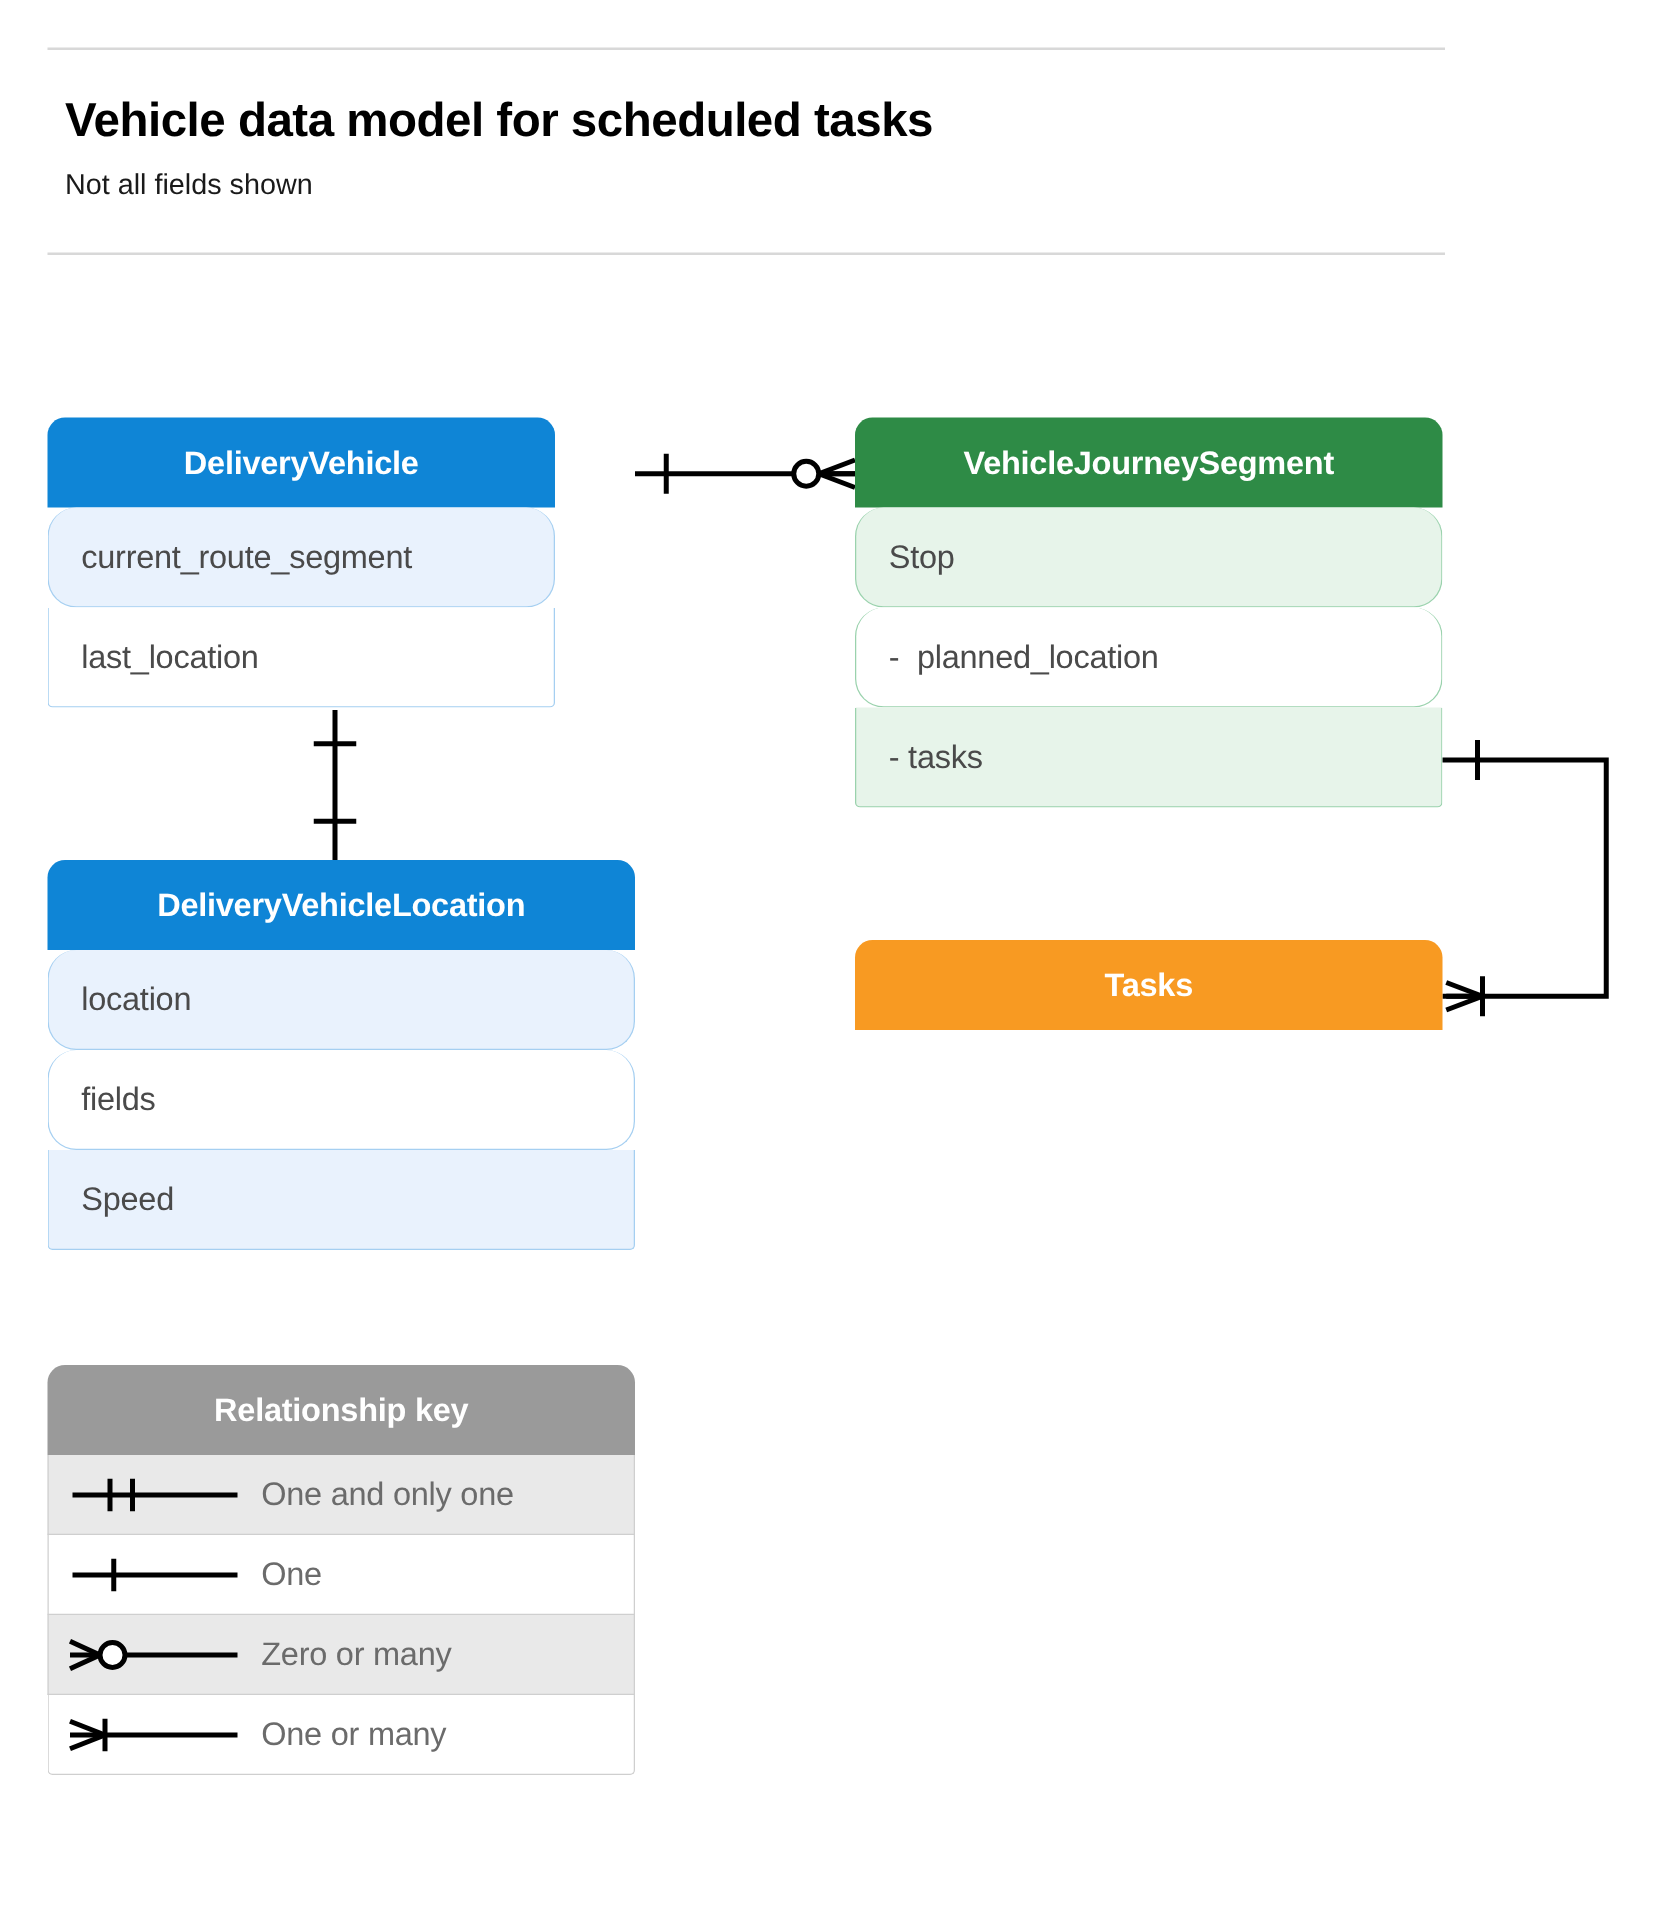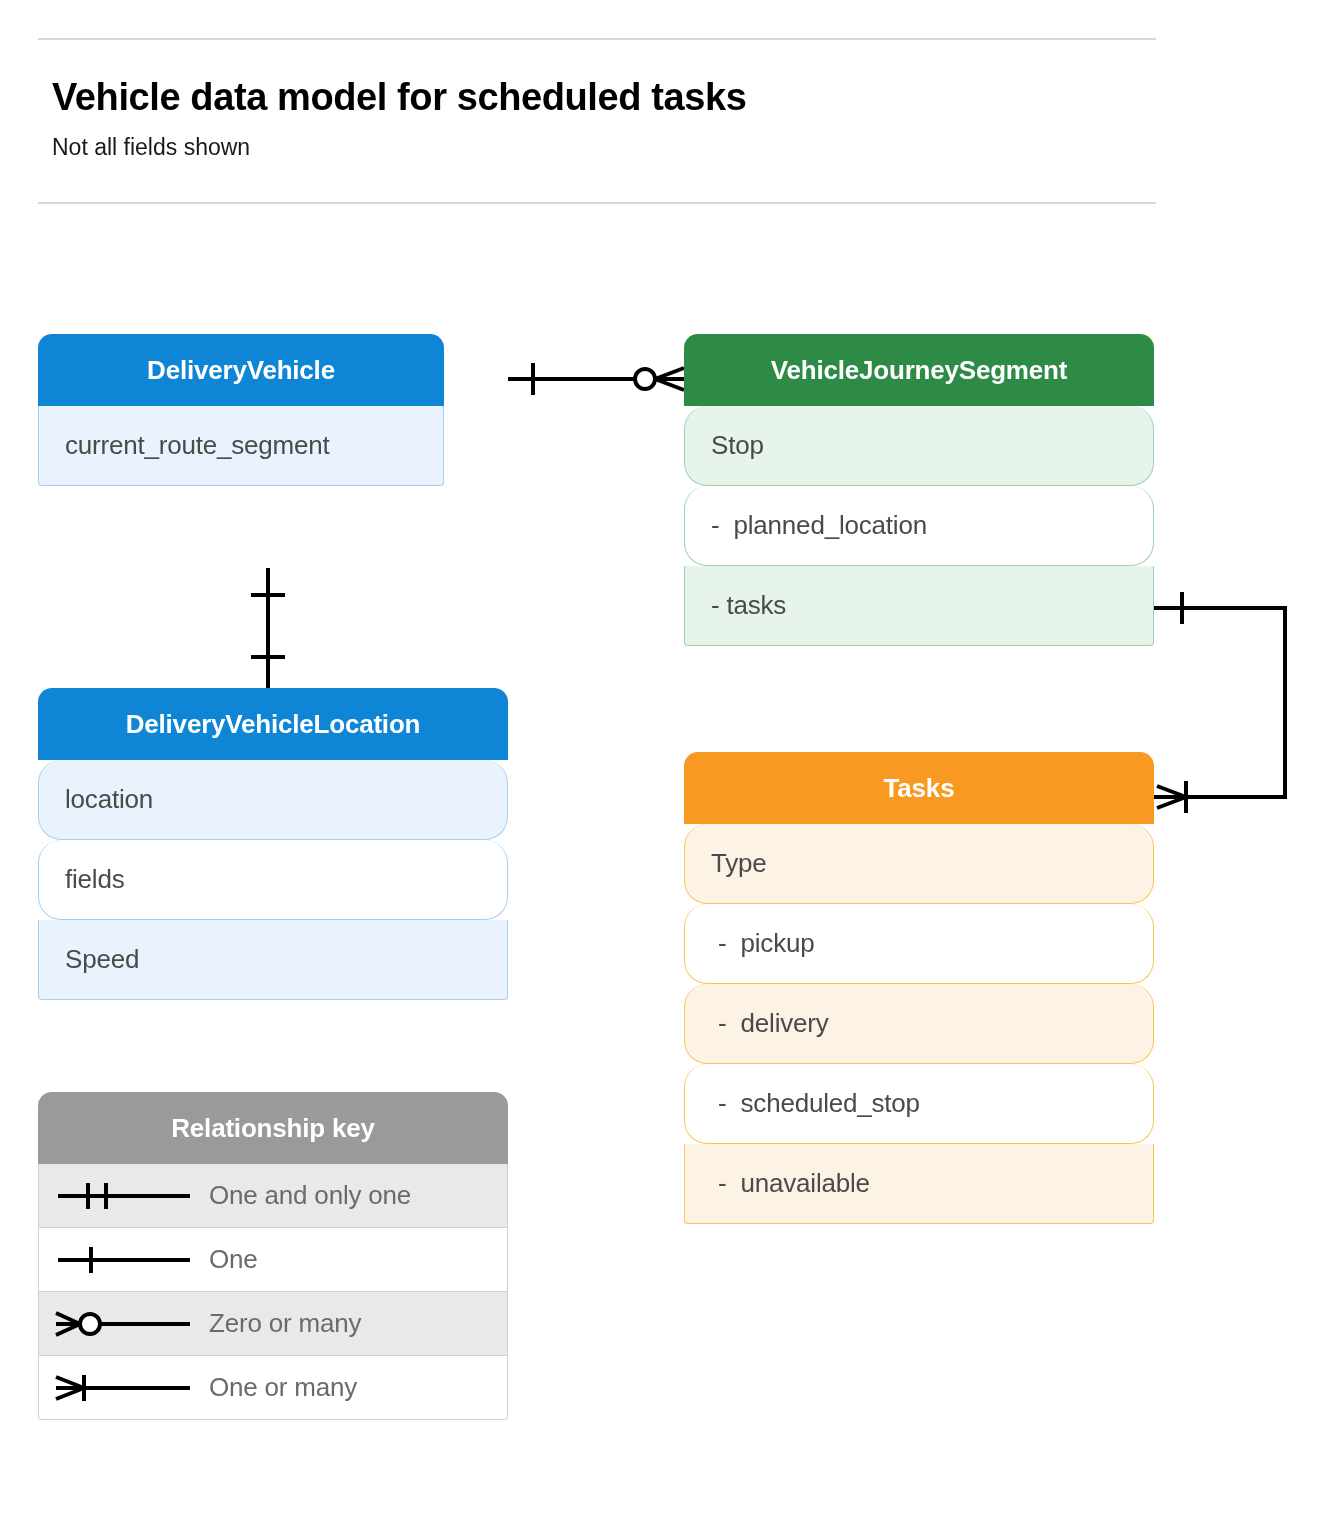--- a/index.html
+++ b/index.html
@@ -174,20 +174,21 @@
     <line x1="1186" y1="797" x2="1157" y2="786" stroke="#000" stroke-width="4"></line>
     <line x1="1186" y1="797" x2="1157" y2="797" stroke="#000" stroke-width="4"></line>
     <line x1="1186" y1="797" x2="1157" y2="808" stroke="#000" stroke-width="4"></line>
   </g>
 </svg>
 
 <div class="entity theme-blue" id="box-delivery-vehicle">
   <div class="entity-header">DeliveryVehicle</div>
   <div class="entity-rows">
     <div class="entity-row alt">current_route_segment</div>
+    <div class="entity-row">last_location</div>
   </div>
 </div>
 
 <div class="entity theme-green" id="box-vehicle-journey-segment">
   <div class="entity-header">VehicleJourneySegment</div>
   <div class="entity-rows">
     <div class="entity-row alt">Stop</div>
     <div class="entity-row">-  planned_location</div>
     <div class="entity-row alt">- tasks</div>
   </div>
@@ -197,27 +198,20 @@
   <div class="entity-header">DeliveryVehicleLocation</div>
   <div class="entity-rows">
     <div class="entity-row alt">location</div>
     <div class="entity-row">fields</div>
     <div class="entity-row alt">Speed</div>
   </div>
 </div>
 
 <div class="entity theme-orange" id="box-tasks">
   <div class="entity-header">Tasks</div>
-  <div class="entity-rows">
-    <div class="entity-row alt">Type</div>
-    <div class="entity-row"> -  pickup</div>
-    <div class="entity-row alt"> -  delivery</div>
-    <div class="entity-row"> -  scheduled_stop</div>
-    <div class="entity-row alt"> -  unavailable</div>
-  </div>
 </div>
 
 <div class="entity theme-grey" id="box-legend">
   <div class="entity-header">Relationship key</div>
   <div class="entity-rows">
 
     <div class="legend-row alt">
       <div class="legend-symbol">
         <svg width="140" height="40" viewBox="0 0 140 40">
           <line x1="4" y1="20" x2="136" y2="20" stroke="#000" stroke-width="4"></line>

